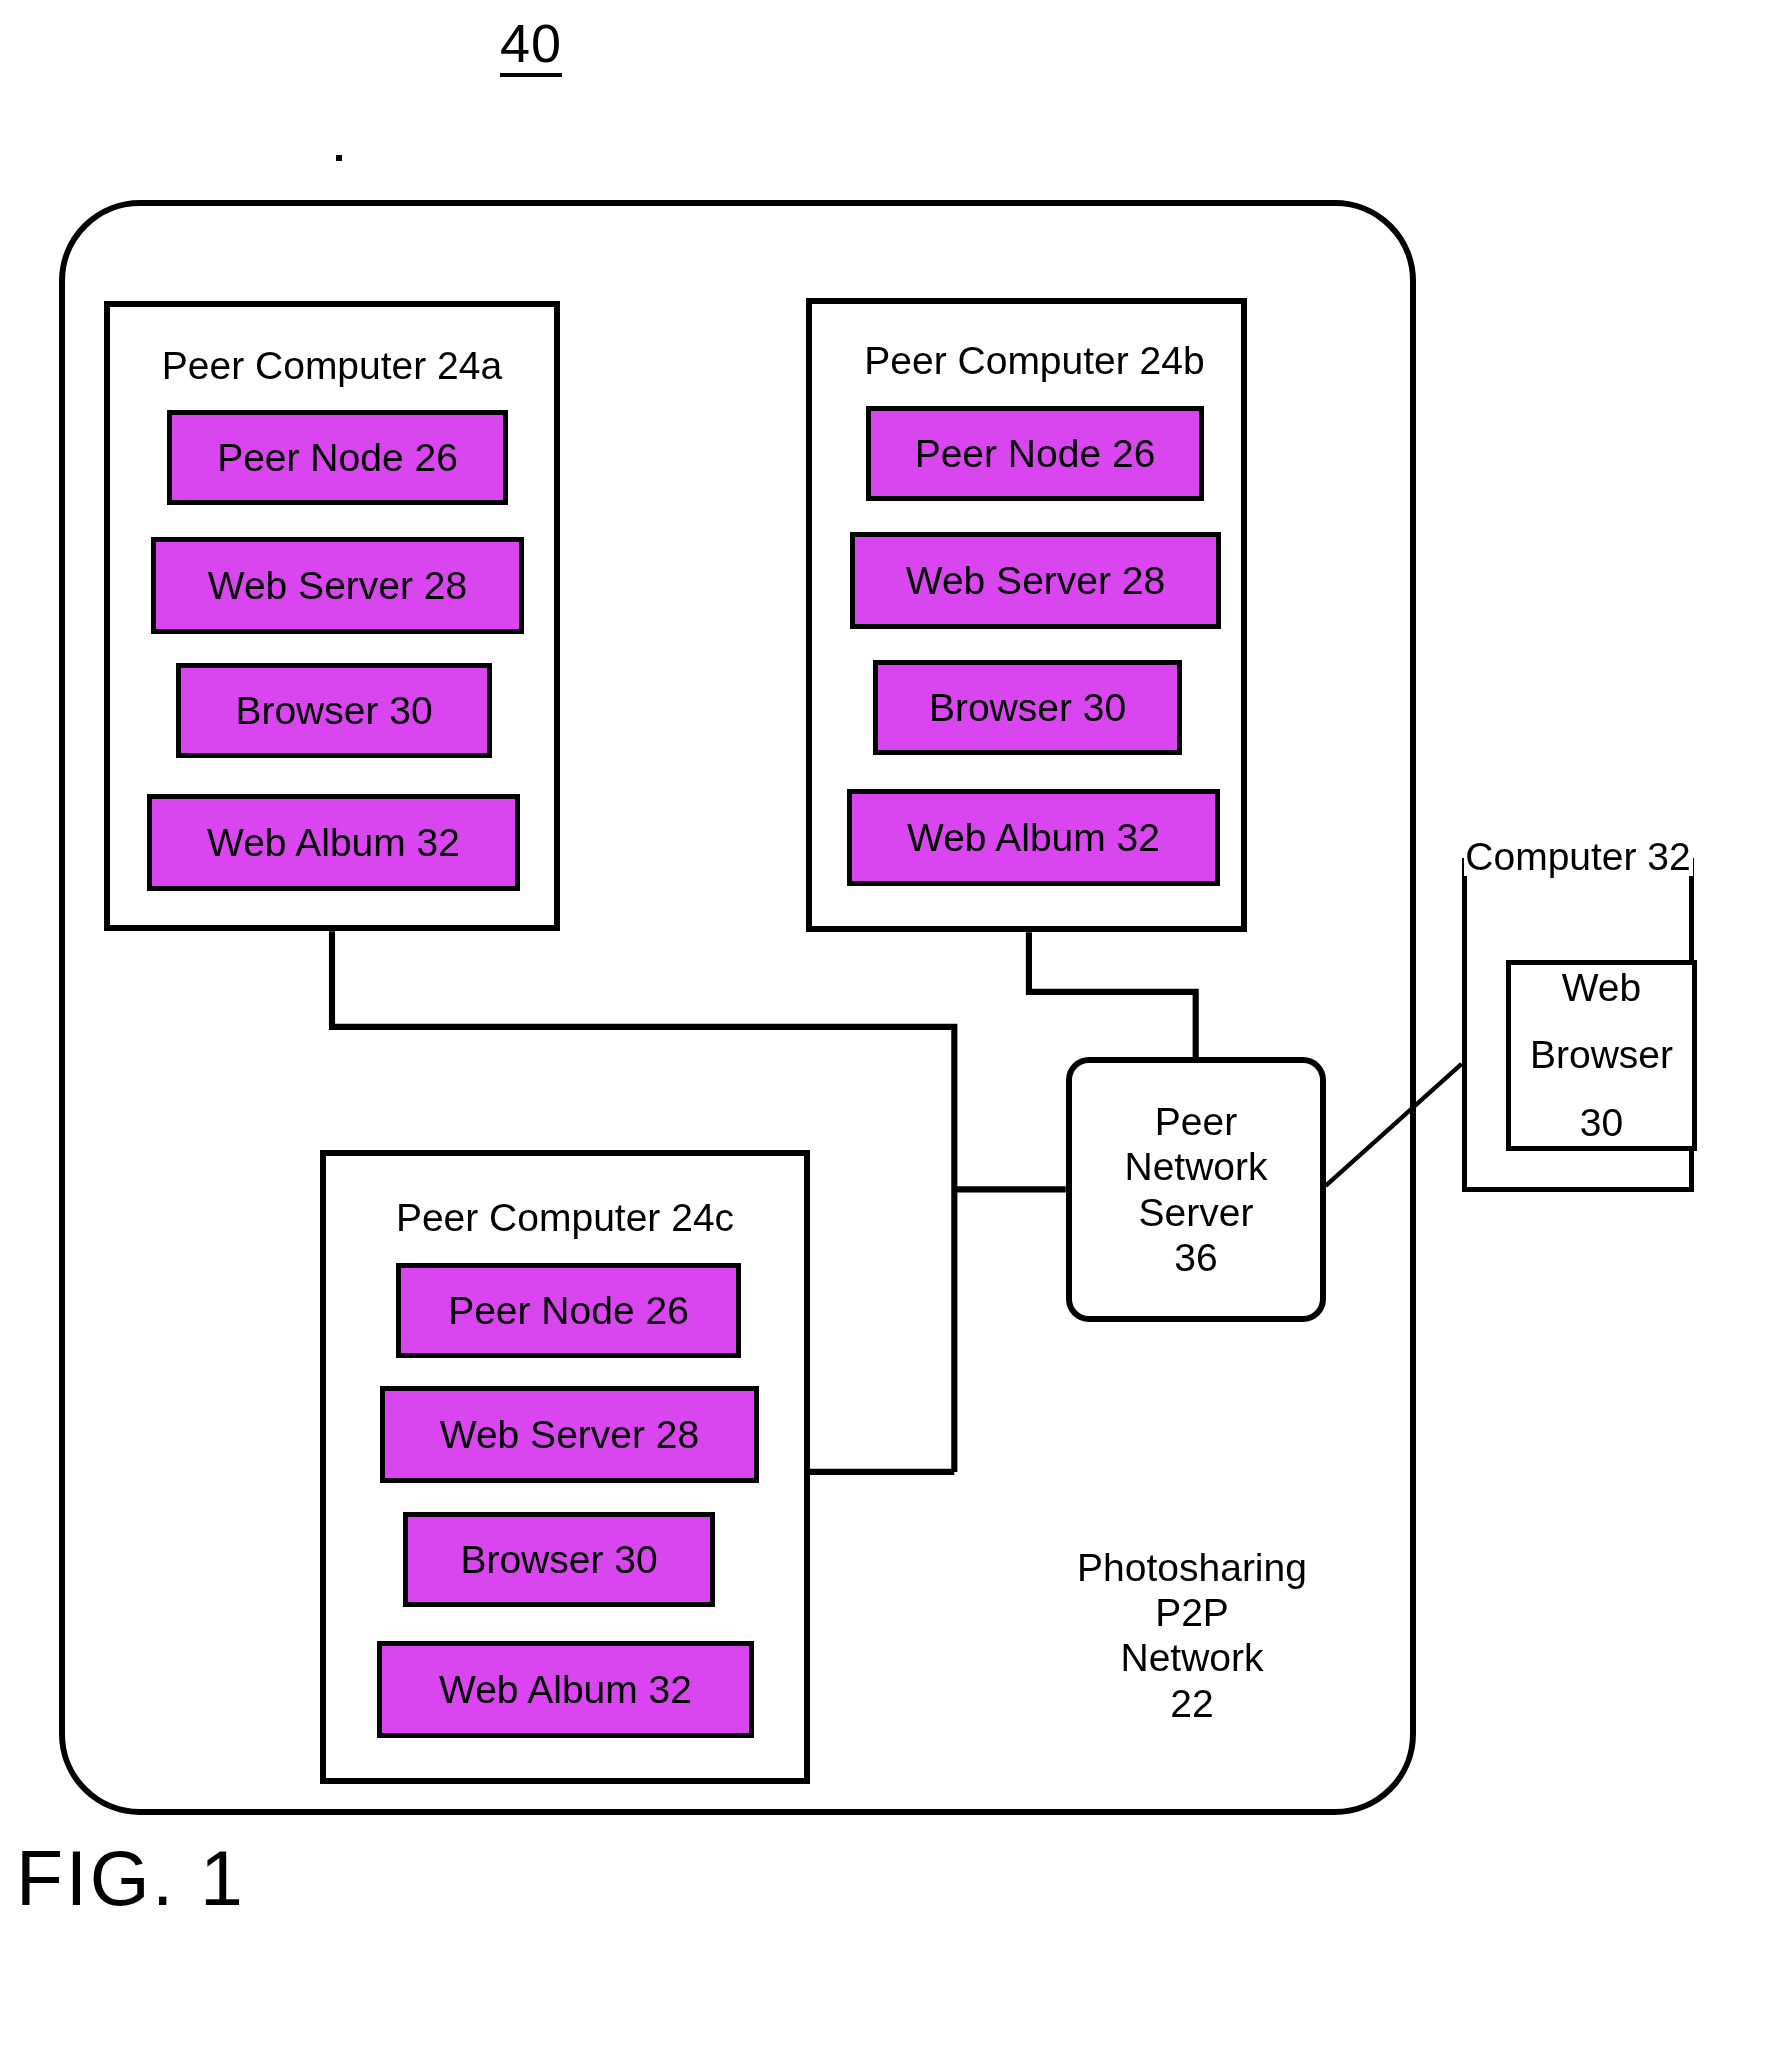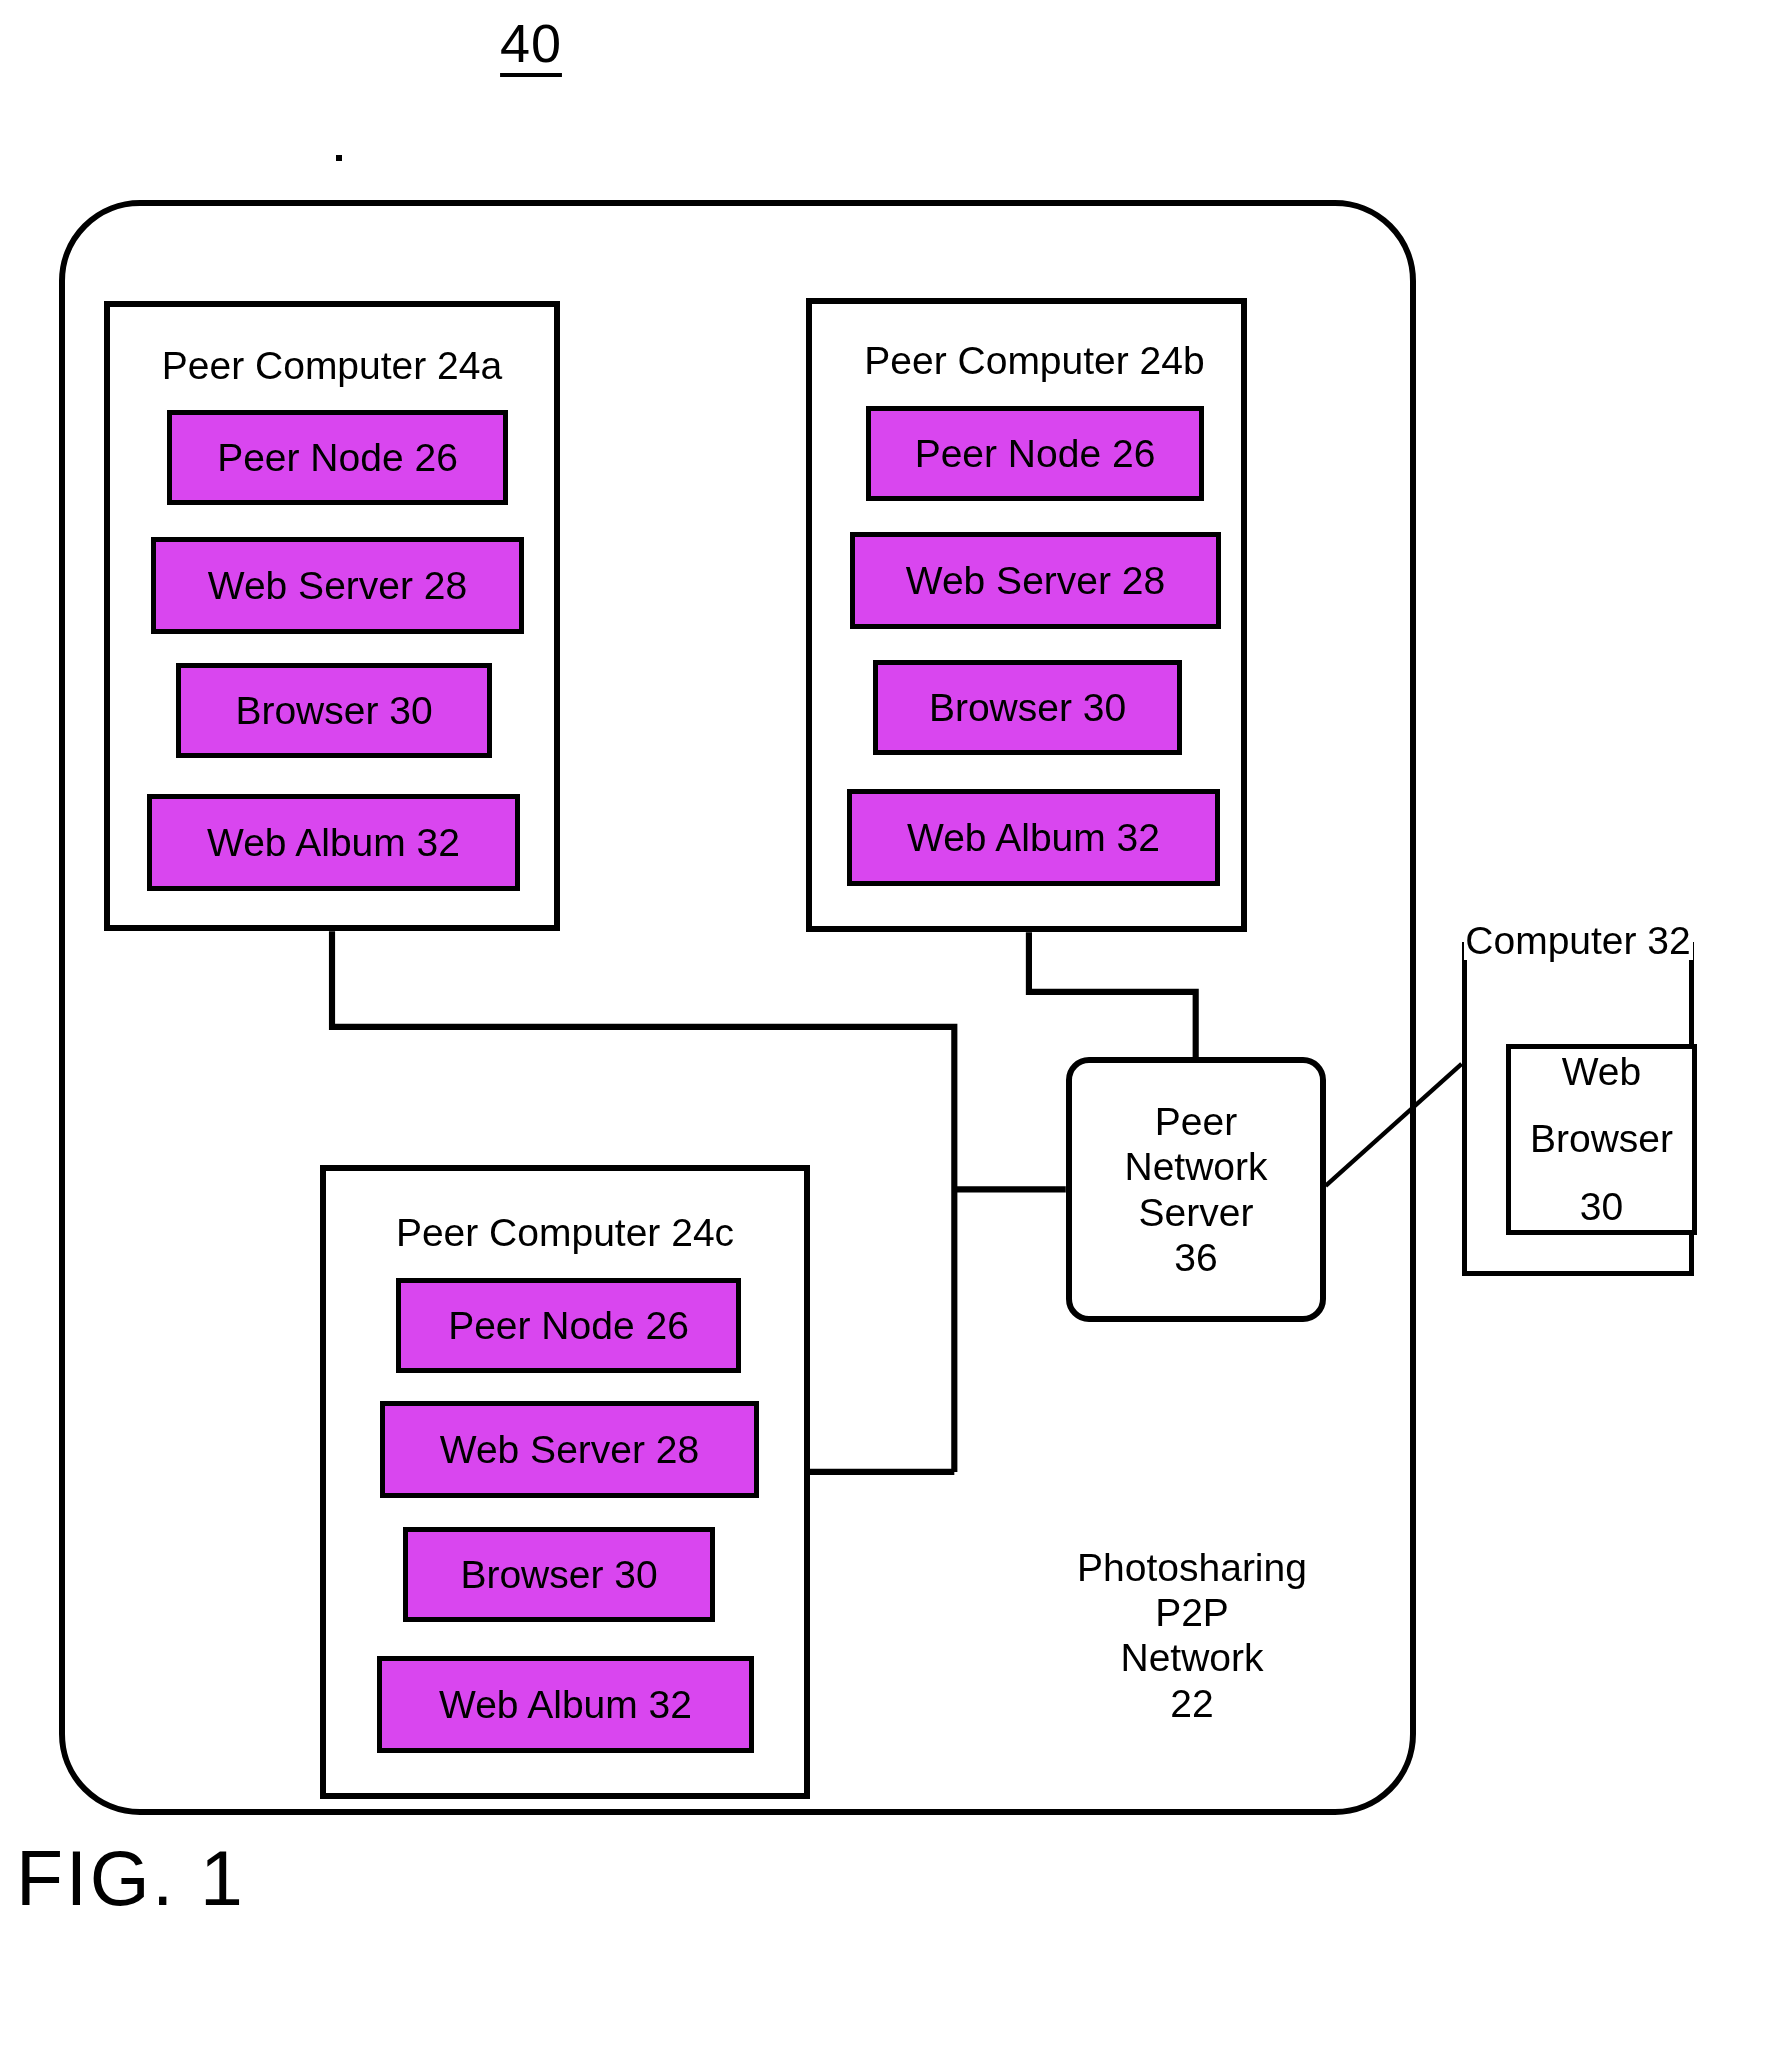--- a/index.html
+++ b/index.html
@@ -60,21 +60,21 @@
 
   
   .peer-computer {
     position: absolute;
     border: 6.1px solid #000;
     box-sizing: border-box;
     background: #ffffff;
   }
   #peer-computer-24a { left: 104px; top: 301px;  width: 456px; height: 630px; }
   #peer-computer-24b { left: 806px; top: 298px;  width: 441px; height: 634px; }
-  #peer-computer-24c { left: 320px; top: 1150px; width: 490px; height: 634px; margin-top: 15px; }
+  #peer-computer-24c { left: 320px; top: 1150px; width: 490px; height: 634px; }
 
   .peer-computer-title {
     position: absolute;
     left: 0;
     right: 0;
     text-align: center;
     font-size: 39px;
     line-height: 1;
     white-space: nowrap;
   }
@@ -135,21 +135,21 @@
   #peer-network-server .server-line {
     font-size: 39px;
     line-height: 1.16;
     white-space: nowrap;
   }
 
   
   #computer-32 {
     position: absolute;
     left: 1462px;
-    top: 942px;
+    top: 858px;
     width: 232px;
     height: 334px;
     border: 5.3px solid #000;
     box-sizing: border-box;
     background: transparent;
   }
   #computer-32-title {
     position: absolute;
     left: -3.5px;
     right: -3.5px;

